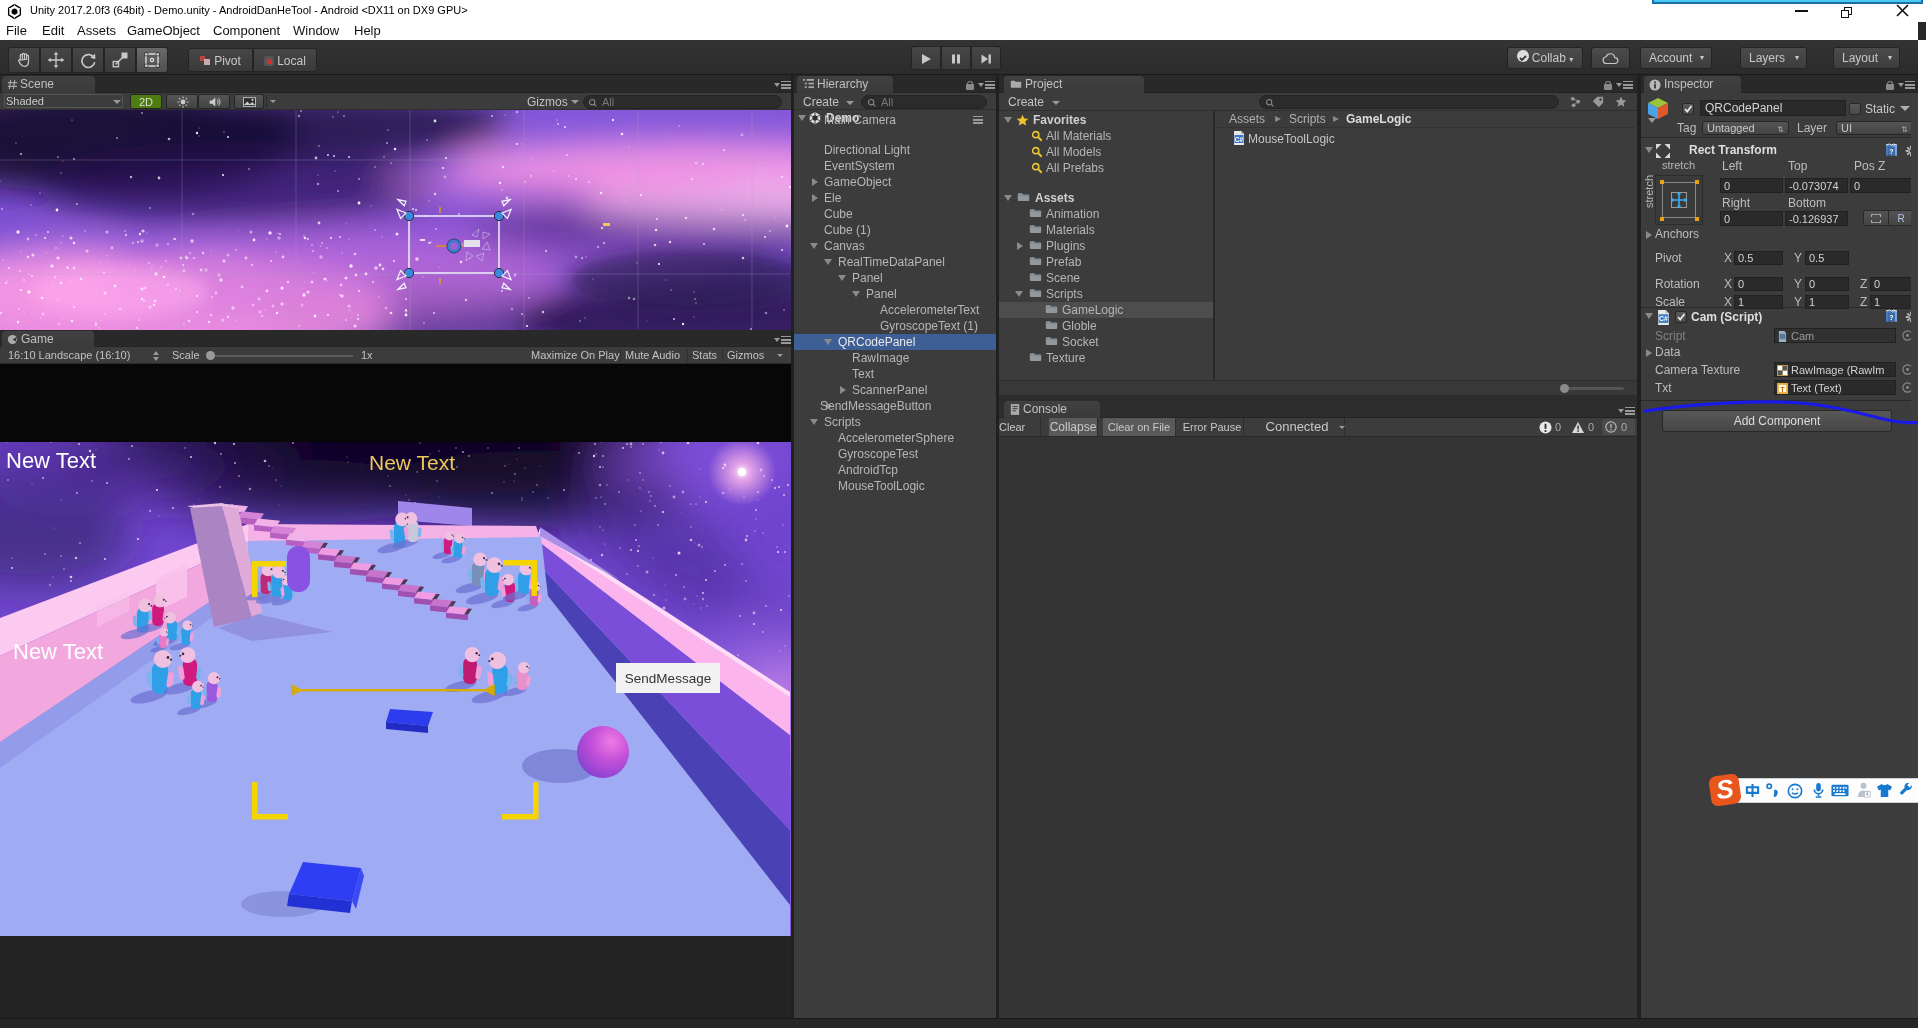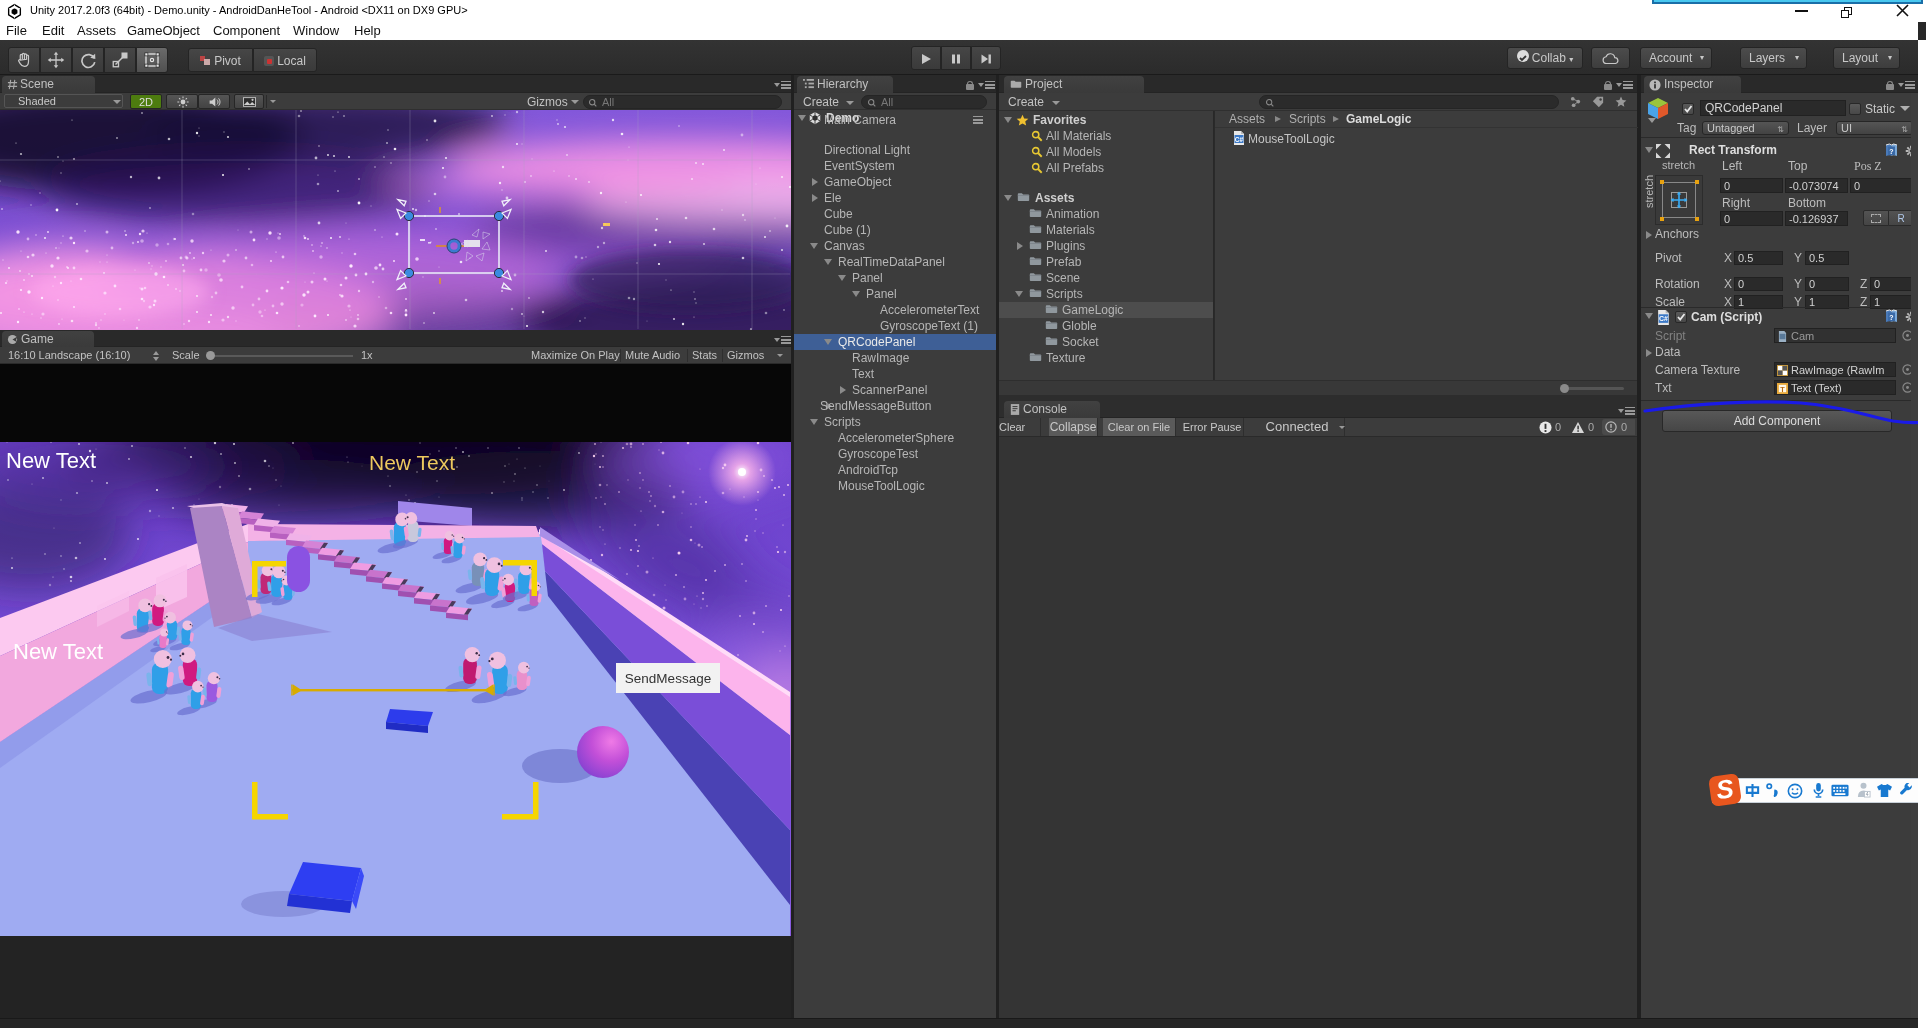--- a/index.html
+++ b/index.html
@@ -128,21 +128,21 @@
     </div>
     <div class="abs tabstrip" style="left:0;top:75px;width:791px;height:18px"></div>
     <div class="tab" style="left:2px;top:76px;width:93px"><svg width="11" height="11" viewBox="0 0 12 12" style="margin:3px 2px 0 5px;float:left">
         <g stroke="#aaa" stroke-width="1.2">
           <path d="M4 1 L2.5 11 M8.5 1 L7 11 M1 4 L11 4 M1 8 L11 8"></path>
         </g>
       </svg>Scene</div>
     <div class="abs" style="left:774px;top:83px;width:0;height:0;border-left:3px solid transparent;border-right:3px solid transparent;border-top:4px solid #999"></div>
     <div class="abs" style="left:781px;top:81px;width:10px;height:8px;background:repeating-linear-gradient(#999 0 1.5px,transparent 1.5px 3.2px)"></div>
     <div class="abs ptool" style="left:0;top:93px;width:791px;height:17px">
-      <div class="ddown" style="left:4px;top:1px;width:119px;height:14px;line-height:13px;border-radius:2px;background:#3c3c3c;border-color:#555"><span style="margin-left:13px">Shaded</span></div>
+      <div class="ddown" style="left:4px;top:1px;width:119px;height:14px;line-height:13px;border-radius:2px;background:#3c3c3c;border-color:#555"><span style="margin-left:1px">Shaded</span></div>
       <div class="arr" style="left:113px;top:7px;border-left:4px solid transparent;border-right:4px solid transparent;border-top:4px solid #999"></div>
       <div class="ddown" style="left:130px;top:1px;width:32px;height:15px;line-height:14px;text-align:center;border-radius:2px;background:#4d7c0f;color:#ddd">2D</div>
       <div class="ddown" style="left:166px;top:1px;width:32px;height:15px;border-radius:2px"><svg width="12" height="12" viewBox="0 0 16 16" style="margin:1px 10px">
           <circle cx="8" cy="8" r="3.2" fill="#ccc"></circle>
           <g stroke="#ccc" stroke-width="1.4">
             <path d="M8 0.5 V3 M8 13 V15.5 M0.5 8 H3 M13 8 H15.5 M2.8 2.8 L4.5 4.5 M11.5 11.5 L13.2 13.2 M2.8 13.2 L4.5 11.5 M11.5 4.5 L13.2 2.8"></path>
           </g>
         </svg></div>
       <div class="ddown" style="left:198px;top:1px;width:32px;height:15px;border-radius:2px"><svg width="13" height="12" viewBox="0 0 16 14" style="margin:1px 9px">
           <path d="M2 5 h3 l4 -3.5 v11 L5 9 H2 z" fill="#ccc"></path>
@@ -1553,21 +1553,21 @@
           <g stroke="#b8b8b8" stroke-width="2.2">
             <path d="M8 2 V5 M8 11 V14 M2 8 H5 M11 8 H14 M3.8 3.8 L5.9 5.9 M10.1 10.1 L12.2 12.2 M3.8 12.2 L5.9 10.1 M10.1 5.9 L12.2 3.8"></path>
           </g>
           <circle cx="8" cy="8" r="1.6" fill="#3c3c3c"></circle>
         </g>
       </svg>
       <div class="arr" style="left:276px;top:61px;border-left:2.5px solid transparent;border-right:2.5px solid transparent;border-top:3.5px solid #b8b8b8"></div>
       <div class="lbl" style="left:21px;top:66px;font-size:11px;color:#b8b8b8">stretch</div>
       <div class="lbl" style="left:81px;top:66px;">Left</div>
       <div class="lbl" style="left:147px;top:66px;">Top</div>
-      <div class="lbl" style="left:213px;top:66px;font-family:Liberation Serif, serif;">Pos Z</div>
+      <div class="lbl" style="left:213px;top:66px;">Pos Z</div>
       <div class="abs" style="left:14px;top:82px;width:48px;height:50px;background:#3a3a3a;border:1px solid #2c2c2c">
         <div class="abs" style="left:6px;top:6px;width:34px;height:36px;border:1px solid #888"></div>
         <div class="abs" style="left:15px;top:16px;width:16px;height:16px;border:1px solid #999"></div>
         <svg width="20" height="20" viewBox="0 0 20 20" style="position:absolute;left:13px;top:14px">
           <g stroke="#3badf5" stroke-width="1.6" fill="#3badf5">
             <path d="M10 4 V16 M4 10 H16" fill="none"></path>
             <path d="M10 1.5 l2.2 3 h-4.4 z M10 18.5 l2.2 -3 h-4.4 z M1.5 10 l3 -2.2 v4.4 z M18.5 10 l-3 -2.2 v4.4 z" stroke="none"></path>
           </g>
         </svg>
         <div class="abs" style="left:4px;top:4px;width:3.5px;height:3.5px;background:#e8a210"></div>

